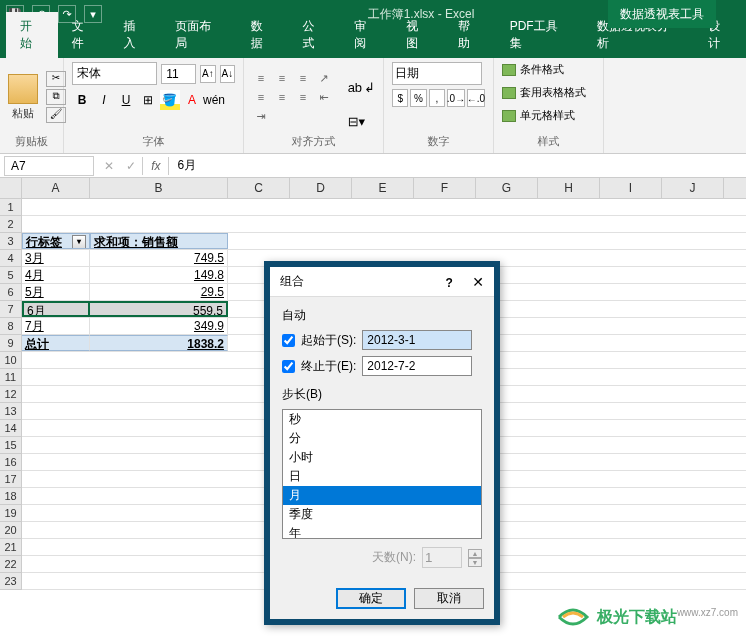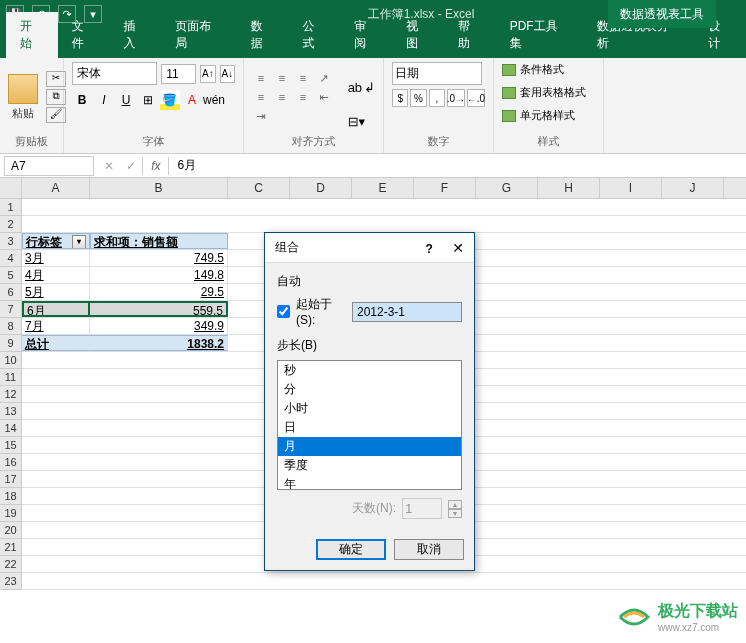--- a/index.html
+++ b/index.html
@@ -75,21 +75,21 @@
 .row { display: flex; height: 17px; border-bottom: 1px solid #e0e0e0; text-decoration: underline; }
 .cell { border-right: 1px solid #e0e0e0; font-size: 12px; padding: 0 3px; line-height: 16px; overflow: hidden; white-space: nowrap; }
 
 .pivot-header { background: #d6e5f3; font-weight: bold; border: 1px solid #9bb7d5; }
 .pivot-filter-btn { width: 14px; height: 14px; border: 1px solid #888; display: inline-block; float: right; margin-top: 1px; background: linear-gradient(#fff,#ddd); font-size: 8px; text-align: center; line-height: 12px; }
 .sel-cell { background: #d8d8d8; border: 2px solid #0b6a3f; }
 .text-right { text-align: right; }
 .total-row { background: #d6e5f3; font-weight: bold; border-top: 1px solid #9bb7d5; border-bottom: 1px solid #9bb7d5; }
 
 
-.dialog { position: absolute; left: 264px; top: 232px; width: 211px; background: #f0f0f0; border: 1px solid #0c4a6e; box-shadow: 2px 2px 8px rgba(0,0,0,0.3); }
+.dialog { position: absolute; left: 264px; top: 261px; width: 236px; background: #f0f0f0; border: 6px solid #0c4a6e; box-shadow: 2px 2px 8px rgba(0,0,0,0.3); }
 .dialog-title { display: flex; justify-content: space-between; align-items: center; padding: 6px 10px; font-size: 12px; background: #fff; border-bottom: 1px solid #ddd; }
 .dialog-title .close { font-size: 14px; }
 .dialog-body { padding: 10px 12px; font-size: 12px; }
 .group-section { margin-bottom: 10px; }
 .group-label { margin-bottom: 6px; }
 .check-row { display: flex; align-items: center; gap: 6px; margin-bottom: 6px; }
 .check-row input[type=checkbox] { width: 13px; height: 13px; }
 .check-row .text-input { border: 1px solid #888; padding: 2px 4px; width: 110px; font-size: 12px; }
 .listbox { border: 1px solid #888; background: #fff; height: 130px; overflow: hidden; }
 .listbox .item { padding: 1px 6px; font-size: 12px; }
@@ -97,21 +97,21 @@
 .days-row { display: flex; justify-content: flex-end; align-items: center; gap: 6px; margin-top: 8px; color: #999; }
 .days-input { width: 40px; border: 1px solid #ccc; padding: 2px; color: #999; }
 .spinner { display: flex; flex-direction: column; }
 .spinner span { width: 14px; height: 9px; border: 1px solid #aaa; background: #eee; font-size: 7px; text-align: center; line-height: 7px; }
 .dialog-buttons { display: flex; justify-content: flex-end; gap: 8px; padding: 10px; }
 .dialog-buttons button { width: 70px; padding: 0; border: 1px solid #888; background: #e8e8e8; font-size: 12px; }
 .dialog-buttons button.primary { border: 2px solid #0078d7; }
 
 
 .watermark { position: absolute; right: 8px; bottom: 8px; display: flex; align-items: center; gap: 6px; opacity: 0.85; }
-.wm-text { display: flex; flex-direction: column; }
+.wm-text { display: flex; }
 .wm-text .cn { color: #15a04a; font-size: 16px; font-weight: bold; }
 .wm-text .url { color: #888; font-size: 10px; }
 </style>
 </head>
 <body>
 
 <div class="titlebar">
   <div class="qat">
     <span>💾</span>
     <span>↶</span>
@@ -347,20 +347,25 @@
     </div>
   </div>
   <div class="dialog-body">
     <div class="group-section">
       <div class="group-label">自动</div>
       <div class="check-row">
         <input type="checkbox" checked="" style="">
         <span>起始于(S):</span>
         <input class="text-input" style="background: rgb(205, 227, 248);" value="2012-3-1">
       </div>
+      <div class="check-row">
+        <input type="checkbox" checked="" style="">
+        <span>终止于(E):</span>
+        <input class="text-input" value="2012-7-2" style="">
+      </div>
     </div>
     <div class="group-label">步长(B)</div>
     <div class="listbox">
       <div class="item">秒</div>
       <div class="item">分</div>
       <div class="item">小时</div>
       <div class="item">日</div>
       <div class="item sel">月</div>
       <div class="item">季度</div>
       <div class="item">年</div>

